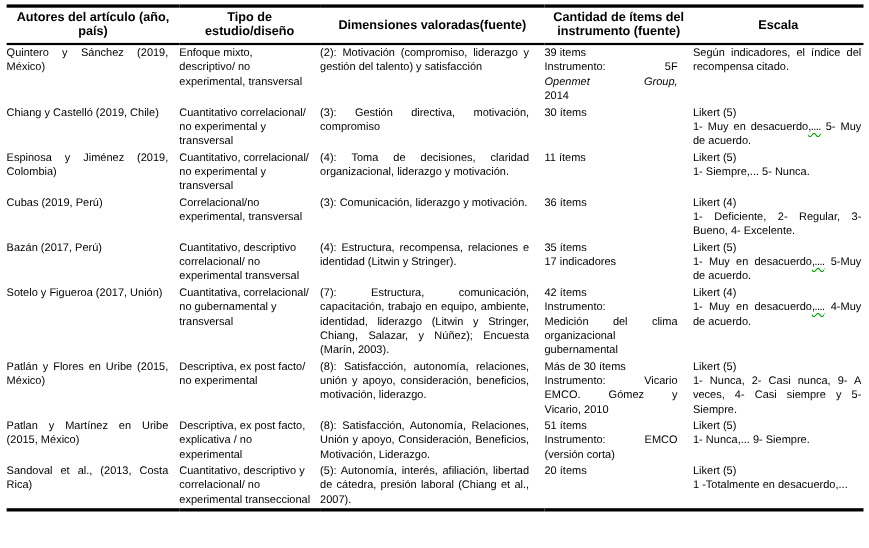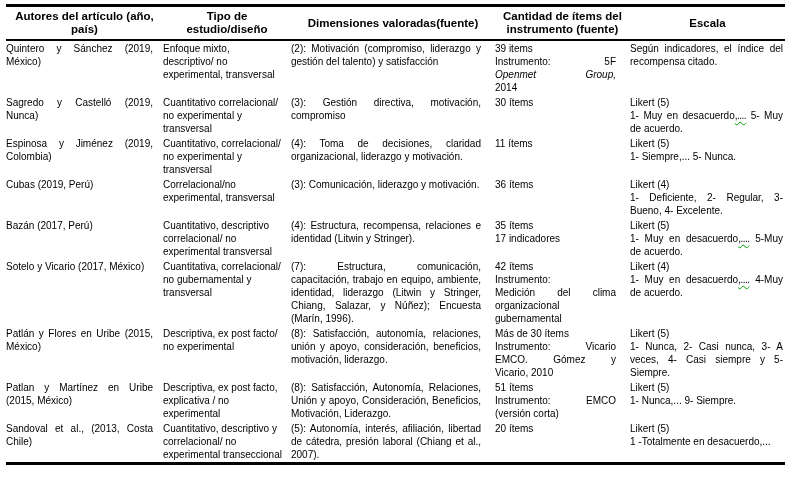--- a/index.html
+++ b/index.html
@@ -59,21 +59,21 @@
           <div class="para stretch">Instrumento: 5F</div>
           <div class="para stretch"><span class="italic">Openmet Group,</span></div>
           <div class="para">2014</div>
         </td>
         <td class="col-escala">
           <div class="para justify">Según indicadores, el índice del recompensa citado.</div>
         </td>
       </tr>
       <tr>
         <td class="col-autores">
-          <div class="para justify">Sagredo y Castelló (2019, Nunca)</div>
+          <div class="para justify">Chiang y Castelló (2019, Chile)</div>
         </td>
         <td class="col-tipo">
           <div class="para">Cuantitativo correlacional/ no experimental y transversal</div>
         </td>
         <td class="col-dimensiones">
           <div class="para justify">(3): Gestión directiva, motivación, compromiso</div>
         </td>
         <td class="col-cantidad">
           <div class="para">30 ítems</div>
         </td>
@@ -132,27 +132,27 @@
           <div class="para">35 ítems</div>
           <div class="para">17 indicadores</div>
         </td>
         <td class="col-escala">
           <div class="para">Likert (5)</div>
           <div class="para justify">1- Muy en desacuerdo<span class="squiggle" style="text-decoration-color: rgb(0, 160, 0);">,....</span> 5-Muy de acuerdo.</div>
         </td>
       </tr>
       <tr>
         <td class="col-autores">
-          <div class="para justify">Sotelo y Vicario (2017, México)</div>
+          <div class="para justify">Sotelo y Figueroa (2017, Unión)</div>
         </td>
         <td class="col-tipo">
           <div class="para">Cuantitativa, correlacional/ no gubernamental y transversal</div>
         </td>
         <td class="col-dimensiones">
-          <div class="para justify">(7): Estructura, comunicación, capacitación, trabajo en equipo, ambiente, identidad, liderazgo (Litwin y Stringer, Chiang, Salazar, y Núñez); Encuesta (Marín, 1996).</div>
+          <div class="para justify">(7): Estructura, comunicación, capacitación, trabajo en equipo, ambiente, identidad, liderazgo (Litwin y Stringer, Chiang, Salazar, y Núñez); Encuesta (Marín, 2003).</div>
         </td>
         <td class="col-cantidad">
           <div class="para">42 ítems</div>
           <div class="para">Instrumento:</div>
           <div class="para stretch">Medición del clima</div>
           <div class="para">organizacional</div>
           <div class="para">gubernamental</div>
         </td>
         <td class="col-escala">
           <div class="para">Likert (4)</div>
@@ -170,21 +170,21 @@
           <div class="para justify">(8): Satisfacción, autonomía, relaciones, unión y apoyo, consideración, beneficios, motivación, liderazgo.</div>
         </td>
         <td class="col-cantidad">
           <div class="para">Más de 30 ítems</div>
           <div class="para stretch">Instrumento: Vicario</div>
           <div class="para stretch">EMCO. Gómez y</div>
           <div class="para">Vicario, 2010</div>
         </td>
         <td class="col-escala">
           <div class="para">Likert (5)</div>
-          <div class="para justify">1- Nunca, 2- Casi nunca, 3- A veces, 4- Casi siempre y 5- Siempre.</div>
+          <div class="para justify">1- Nunca, 2- Casi nunca, 9- A veces, 4- Casi siempre y 5- Siempre.</div>
         </td>
       </tr>
       <tr>
         <td class="col-autores">
           <div class="para justify">Patlan y Martínez en Uribe (2015, México)</div>
         </td>
         <td class="col-tipo">
           <div class="para">Descriptiva, ex post facto, explicativa / no experimental</div>
         </td>
         <td class="col-dimensiones">
@@ -195,21 +195,21 @@
           <div class="para stretch">Instrumento: EMCO</div>
           <div class="para">(versión corta)</div>
         </td>
         <td class="col-escala">
           <div class="para">Likert (5)</div>
           <div class="para">1- Nunca,... 9- Siempre.</div>
         </td>
       </tr>
       <tr>
         <td class="col-autores">
-          <div class="para justify">Sandoval et al., (2013, Costa Chile)</div>
+          <div class="para justify">Sandoval et al., (2013, Costa Rica)</div>
         </td>
         <td class="col-tipo">
           <div class="para">Cuantitativo, descriptivo y correlacional/ no experimental transeccional</div>
         </td>
         <td class="col-dimensiones">
           <div class="para justify">(5): Autonomía, interés, afiliación, libertad de cátedra, presión laboral (Chiang et al., 2007).</div>
         </td>
         <td class="col-cantidad">
           <div class="para">20 ítems</div>
         </td>

